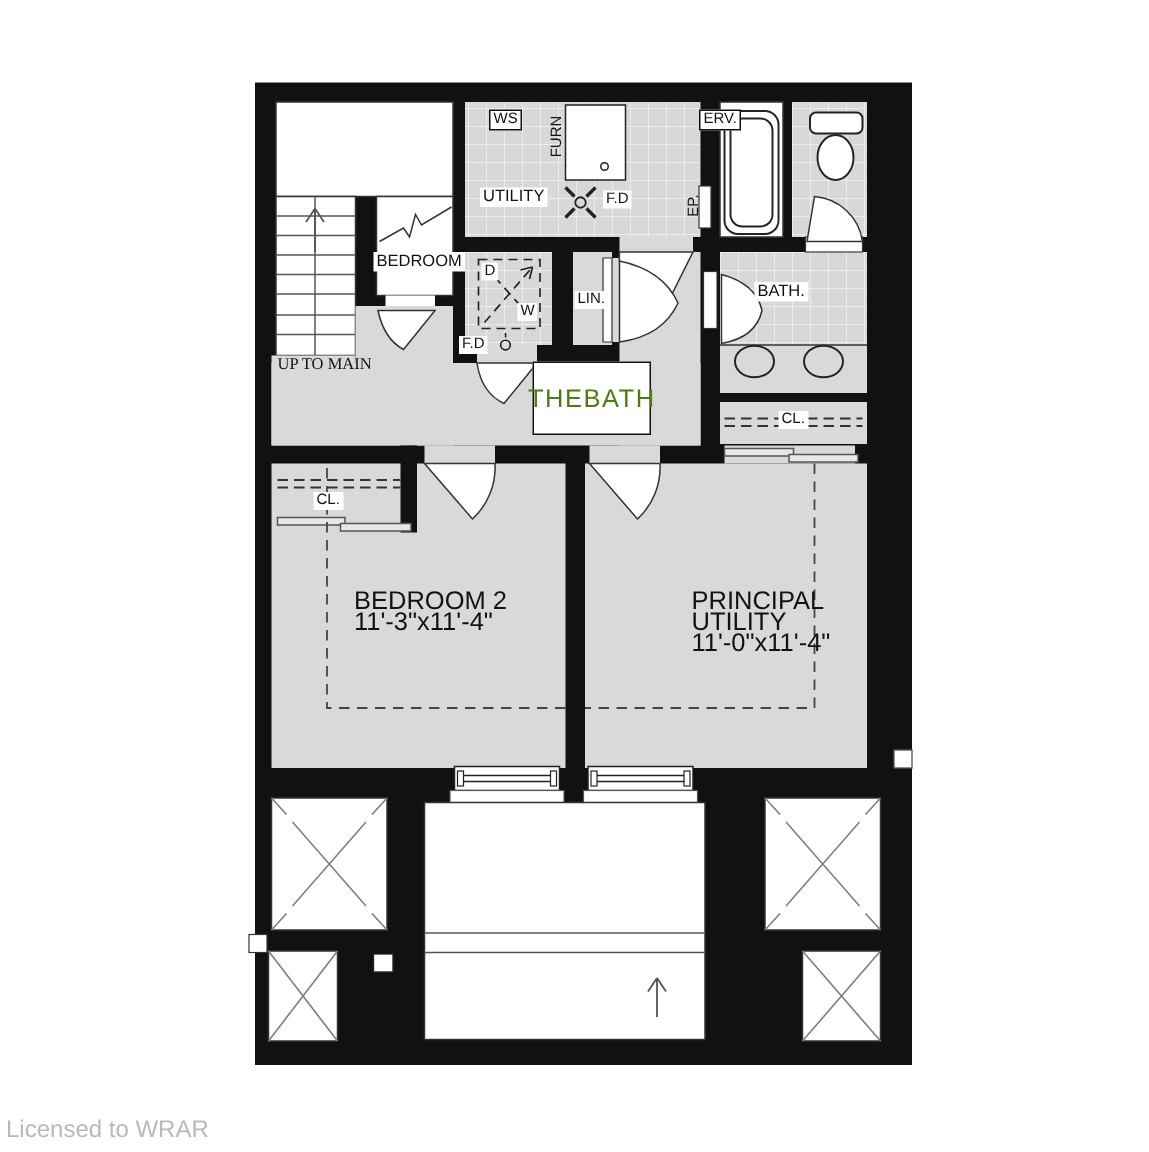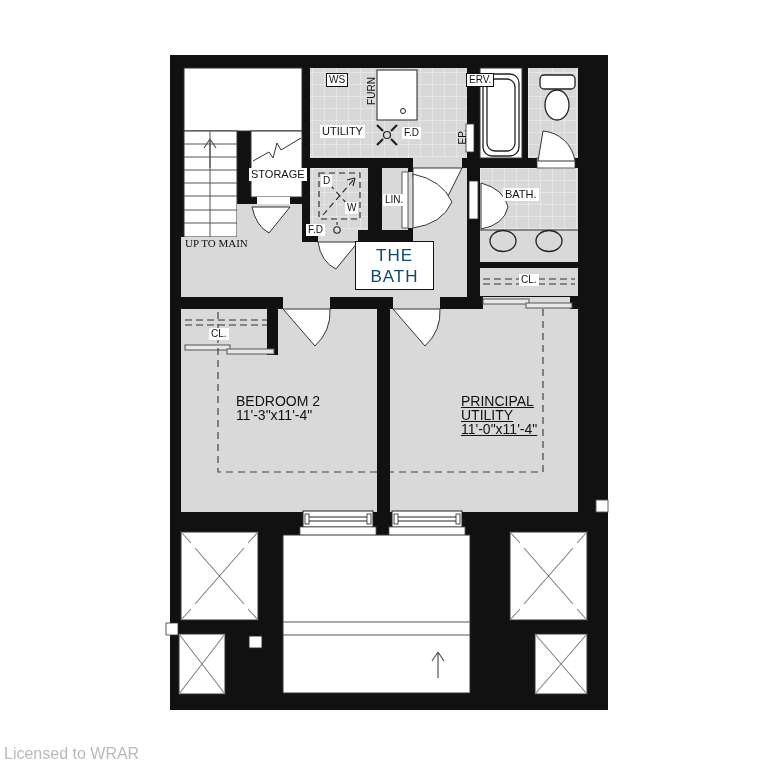--- a/index.html
+++ b/index.html
@@ -9,23 +9,23 @@
   .canvas{position:relative;width:766px;height:768px;background:#ffffff;overflow:hidden;
           font-family:"Liberation Sans",sans-serif;}
   svg{position:absolute;left:0;top:0;}
   .lbl{position:absolute;font-size:10px;color:#121212;background:#ffffff;padding:0 2px;
        line-height:1.2;white-space:nowrap;}
   .nobg{background:transparent;padding:0;}
   .boxed{border:1px solid #111;}
   .lg{font-size:11px;}
   .vlabel{transform:rotate(-90deg);transform-origin:center center;background:transparent;}
   .title-box{position:absolute;left:355px;top:241px;width:77px;height:47px;border:1px solid #111;
-             background:#fff;display:flex;flex-direction:column;align-items:center;justify-content:center;
-             font-size:17px;color:#0c4a6e;line-height:21px;letter-spacing:1px;}
-  .room-name{position:absolute;font-size:14px;color:#121212;line-height:14px;background:transparent;}
+             background:#fff;display:flex;flex-direction:row;align-items:center;justify-content:center;
+             font-size:17px;color:#4d7c0f;line-height:21px;letter-spacing:1px;}
+  .room-name{position:absolute;font-size:17px;color:#121212;line-height:14px;background:transparent;}
   .center{text-align:center;}
   .license{position:absolute;left:4px;top:745px;font-size:16px;color:var(--license-text);}
 </style>
 </head>
 <body>
 
 <div class="canvas">
 <svg width="766" height="768" viewBox="0 0 766 768">
   <defs>
     <pattern id="tile" width="12" height="12" patternUnits="userSpaceOnUse">
@@ -176,39 +176,39 @@
   <rect x="249" y="636" width="13" height="12" fill="#fff" stroke="#222" stroke-width="0.9"></rect>
   <rect x="596" y="500" width="12" height="12" fill="#fff" stroke="#555" stroke-width="0.9"></rect>
 </svg>
 
 <div class="lbl boxed" style="left:326px;top:73px;">WS</div>
 <div class="lbl boxed" style="left:453px;top:73px;margin-left:13px;">ERV.</div>
 <div class="lbl vlabel" style="left:351px;top:85px;width:38px;text-align:center;">FURN</div>
 <div class="lbl vlabel" style="left:448px;top:131px;width:26px;text-align:center;">EP.</div>
 <div class="lbl lg" style="left:320px;top:125px;">UTILITY</div>
 <div class="lbl" style="left:402px;top:127px;">F.D</div>
-<div class="lbl lg" style="left:249px;top:168px;">STORAGE</div>
+<div class="lbl lg" style="left:249px;top:168px;">BEDROOM</div>
 <div class="lbl lg nobg" style="left:185px;top:237px;font-family:Liberation Serif, serif;">UP TO MAIN</div>
 <div class="lbl" style="left:321px;top:175px;">D</div>
 <div class="lbl" style="left:345px;top:202px;">W</div>
 <div class="lbl" style="left:306px;top:224px;">F.D</div>
 <div class="lbl" style="left:383px;top:194px;">LIN.</div>
 <div class="lbl lg" style="left:503px;top:188px;">BATH.</div>
 <div class="lbl" style="left:519px;top:274px;">CL.</div>
 <div class="lbl" style="left:209px;top:328px;">CL.</div>
 
 <div class="title-box">
   <span>THE</span>
   <span>BATH</span>
 </div>
 
 <div class="room-name" style="left:236px;top:394px;">
   <div>BEDROOM 2</div>
   <div>11'-3"x11'-4"</div>
 </div>
-<div class="room-name" style="left:461px;top:394px;text-decoration:underline;">
+<div class="room-name" style="left:461px;top:394px;">
   <div>PRINCIPAL</div>
   <div>UTILITY</div>
   <div>11'-0"x11'-4"</div>
 </div>
 
 <div class="license">Licensed to WRAR</div>
 </div>
 
 </body></html>

